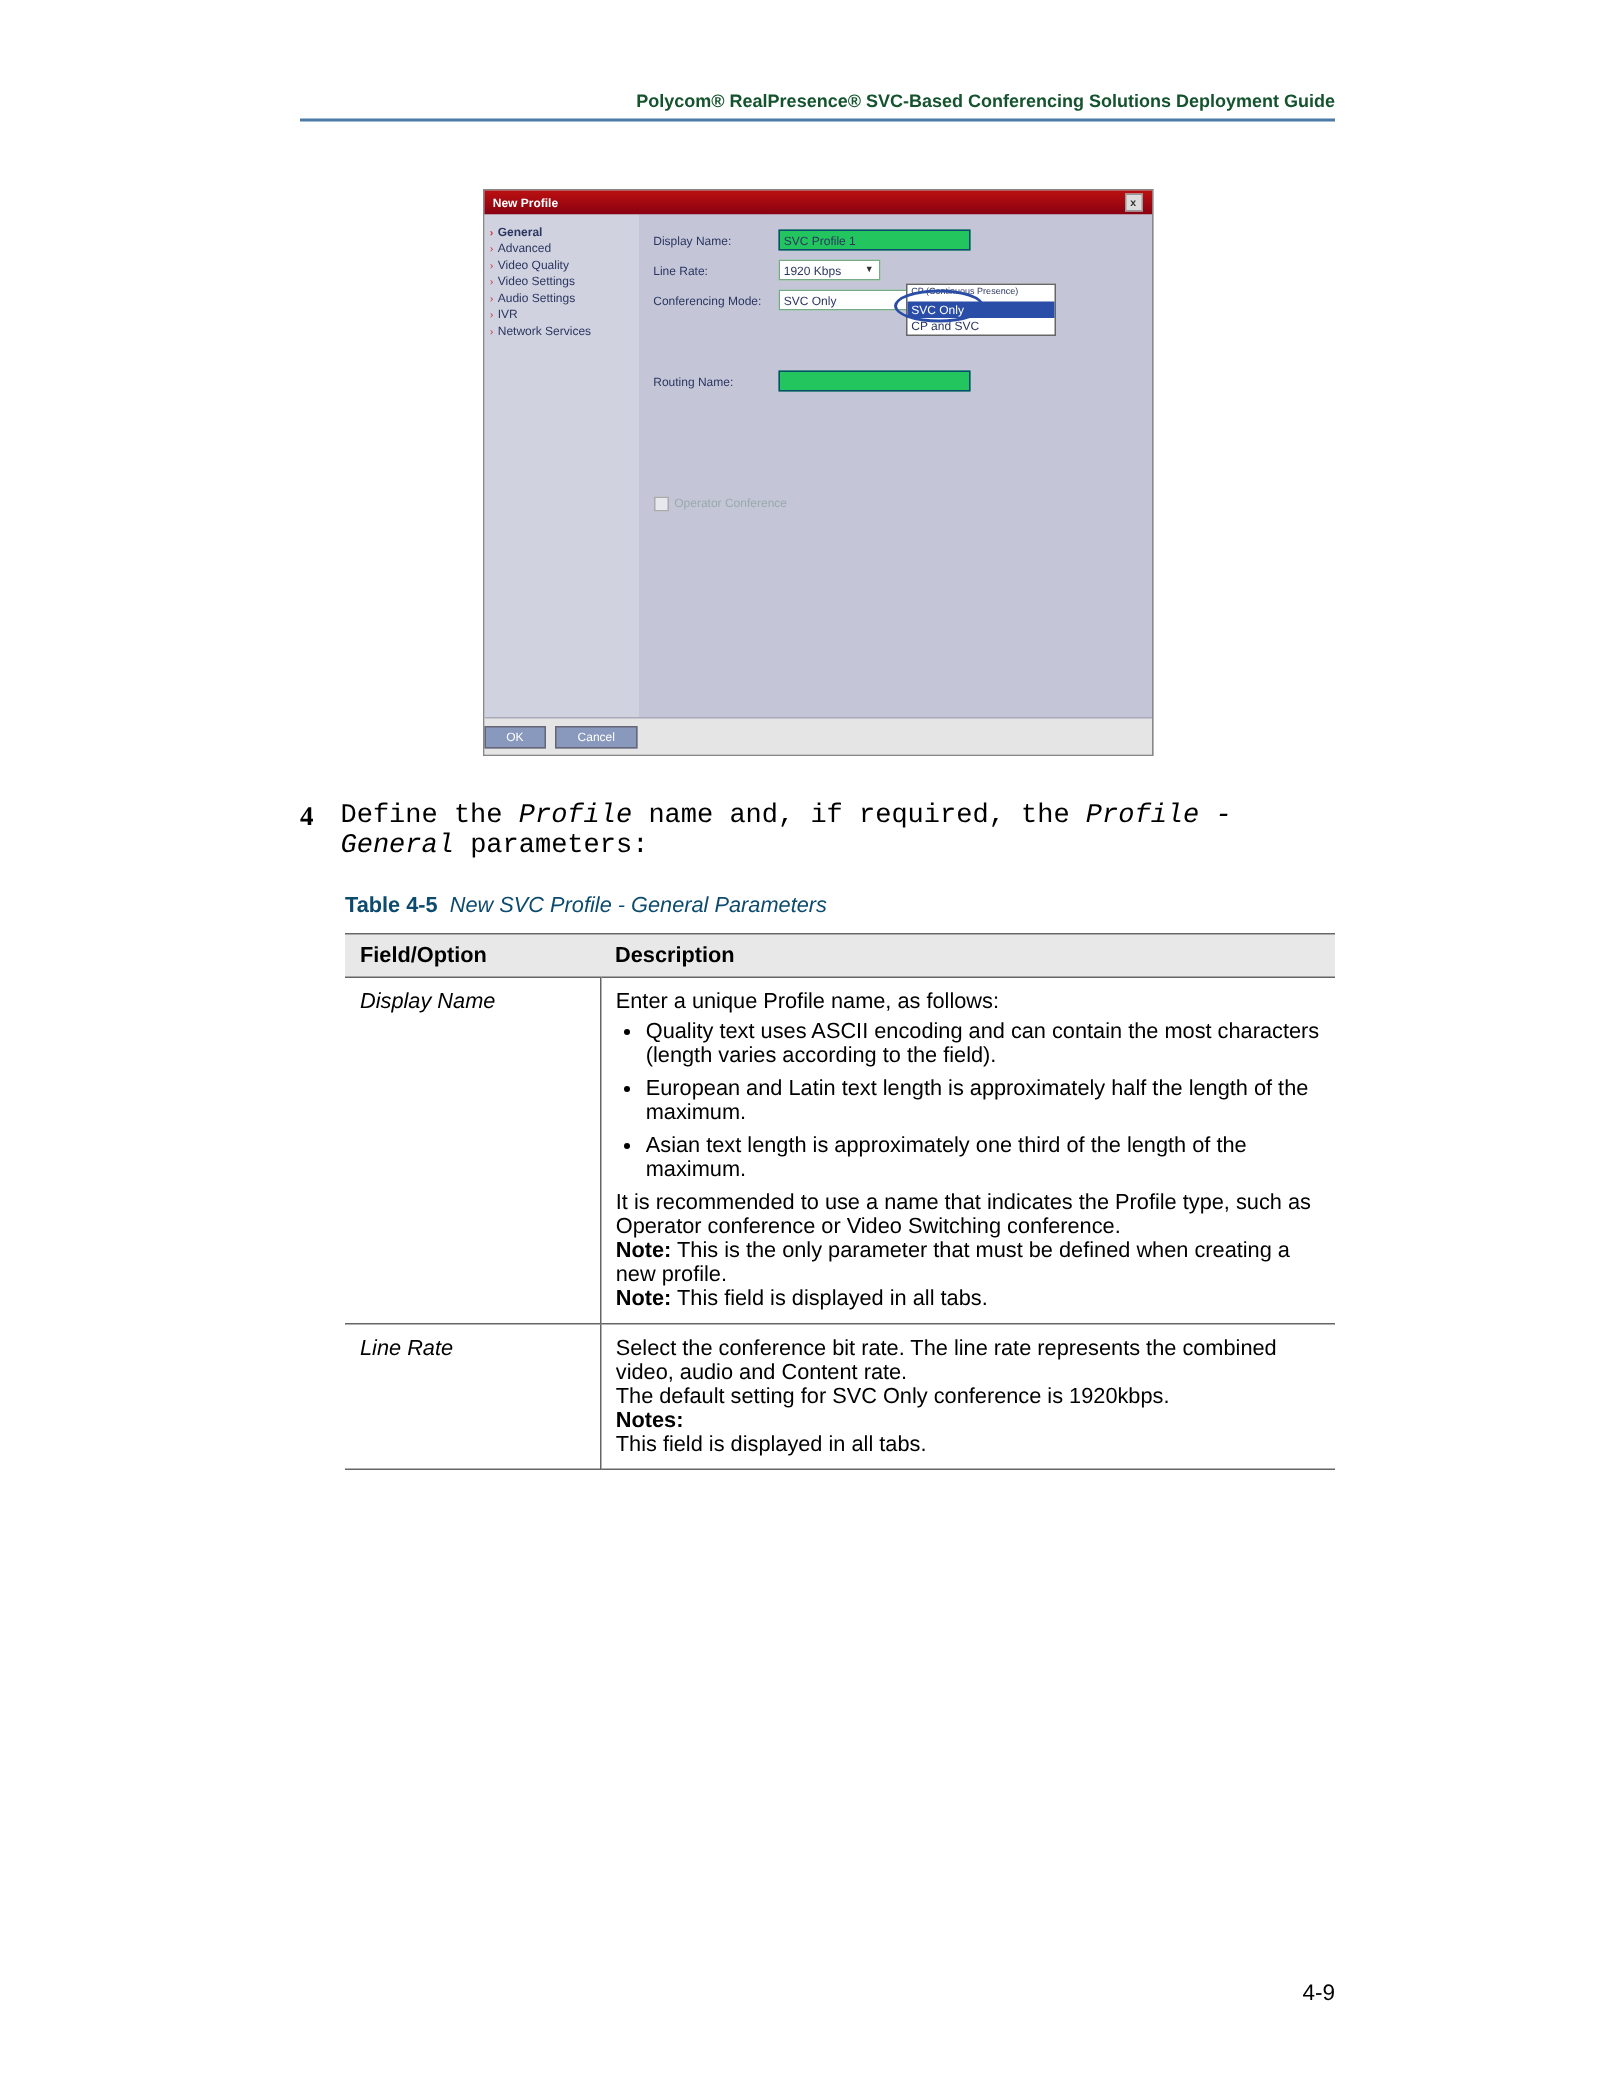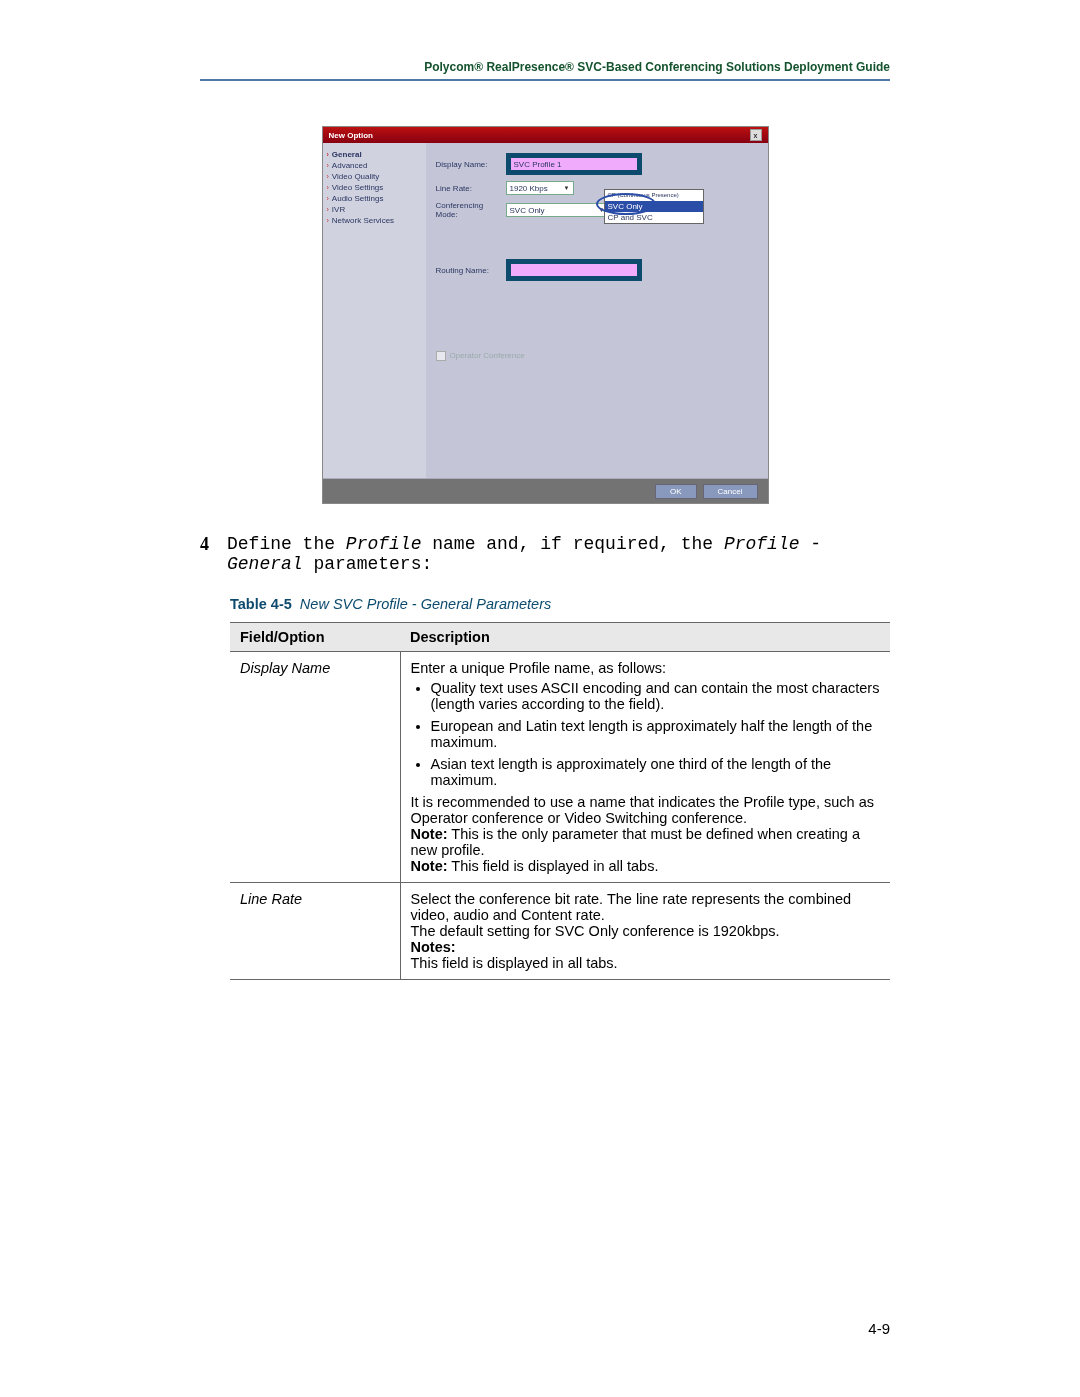--- a/index.html
+++ b/index.html
@@ -10,32 +10,32 @@
 .dialog{width:445px;background:#c4c6d8;border:1px solid #888;font-size:8px;color:#2b3660;position:relative}
 .titlebar{background:linear-gradient(#b11,#801);color:#fff;font-weight:bold;padding:2px 6px;display:flex;justify-content:space-between;align-items:center}
 .closex{width:10px;height:10px;background:#ddd;color:#333;display:flex;align-items:center;justify-content:center;font-size:7px;border:1px solid #999}
 .dbody{display:flex;height:335px}
 .sidepanel{width:95px;background:#d0d2e0;padding:6px 4px}
 .sidepanel .item{padding:1px 0;white-space:nowrap}
 .sidepanel .item.sel{font-weight:bold}
 .chev{color:#c33;margin-right:3px;font-size:7px}
 .formarea{flex:1;background:#c4c6d8;padding:10px 10px;position:relative}
 .frow{display:flex;align-items:center;margin-bottom:6px}
-.flabel{width:70px}
-.finput{background:#f0abfc;border:5px solid #0c4a6e;padding:0 3px;height:12px;display:flex;align-items:center}
+.flabel{width:83px}
+.finput{background:#22c55e;border:1px solid #0c4a6e;padding:0 3px;height:12px;display:flex;align-items:center}
 .fw1{width:120px}
 .fsel{background:#fff;border:1px solid #7a8;padding:0 3px;height:12px;display:flex;align-items:center;justify-content:space-between}
 .arr{font-size:6px;color:#333;margin-left:4px}
 .drop{position:absolute;top:46px;left:178px;width:98px;background:#fff;border:1px solid #666}
 .drop div{padding:0 3px;line-height:11px}
 .drop .hl{background:#2a4da8;color:#fff}
 .circ{position:absolute;border:2px solid #2a4da8;border-radius:50%;width:56px;height:18px;top:50px;left:170px;pointer-events:none}
 .chkrow{margin-top:70px;color:#9aa}
 .chkrow .box{display:inline-block;width:8px;height:8px;border:1px solid #aaa;background:#e8e8ef;margin-right:4px;vertical-align:middle}
-.buttons{background:#737373;border-top:1px solid #aab;height:24px;display:flex;justify-content:flex-end;align-items:center;gap:6px;padding-right:10px}
+.buttons{background:#e5e5e5;border-top:1px solid #aab;height:24px;display:flex;justify-content:flex-start;align-items:center;gap:6px;padding-right:10px}
 .btn{background:#8899bd;color:#fff;font-size:8px;padding:2px 14px;border:1px solid #667}
 .step{display:flex;gap:18px;font-size:18px;margin-bottom:22px}
 .step-num{font-weight:bold;font-family:Georgia,serif;width:10px}
 .step-text{font-family:Liberation Mono, monospace}
 .step-text i{font-style:italic}
 .caption{font-family:Arial,sans-serif;font-size:14.5px;color:#0c4a6e;font-weight:bold;margin:0 0 10px 30px}
 .caption .ital{font-style:italic;font-weight:normal}
 table.paramtab{width:100%;border-collapse:collapse;font-size:14.5px;margin-left:30px;width:calc(100% - 30px)}
 table.paramtab th{background:#e8e8e8;border:1px solid #666;border-left:none;border-right:none;text-align:left;padding:6px 10px;font-weight:bold}
 table.paramtab th:first-child{width:150px}
@@ -48,21 +48,21 @@
 </head>
 <body>
 
 <div class="page">
   <div class="header-line">Polycom® RealPresence® SVC-Based Conferencing Solutions Deployment Guide</div>
   <div class="hr"></div>
 
   <div class="shot-wrap">
     <div class="dialog">
       <div class="titlebar">
-        <span>New Option</span>
+        <span>New Profile</span>
         <span class="closex">x</span>
       </div>
       <div class="dbody">
         <div class="sidepanel">
           <div class="item sel"><span class="chev">›</span><span>General</span></div>
           <div class="item"><span class="chev">›</span><span>Advanced</span></div>
           <div class="item"><span class="chev">›</span><span>Video Quality</span></div>
           <div class="item"><span class="chev">›</span><span>Video Settings</span></div>
           <div class="item"><span class="chev">›</span><span>Audio Settings</span></div>
           <div class="item"><span class="chev">›</span><span>IVR</span></div>

